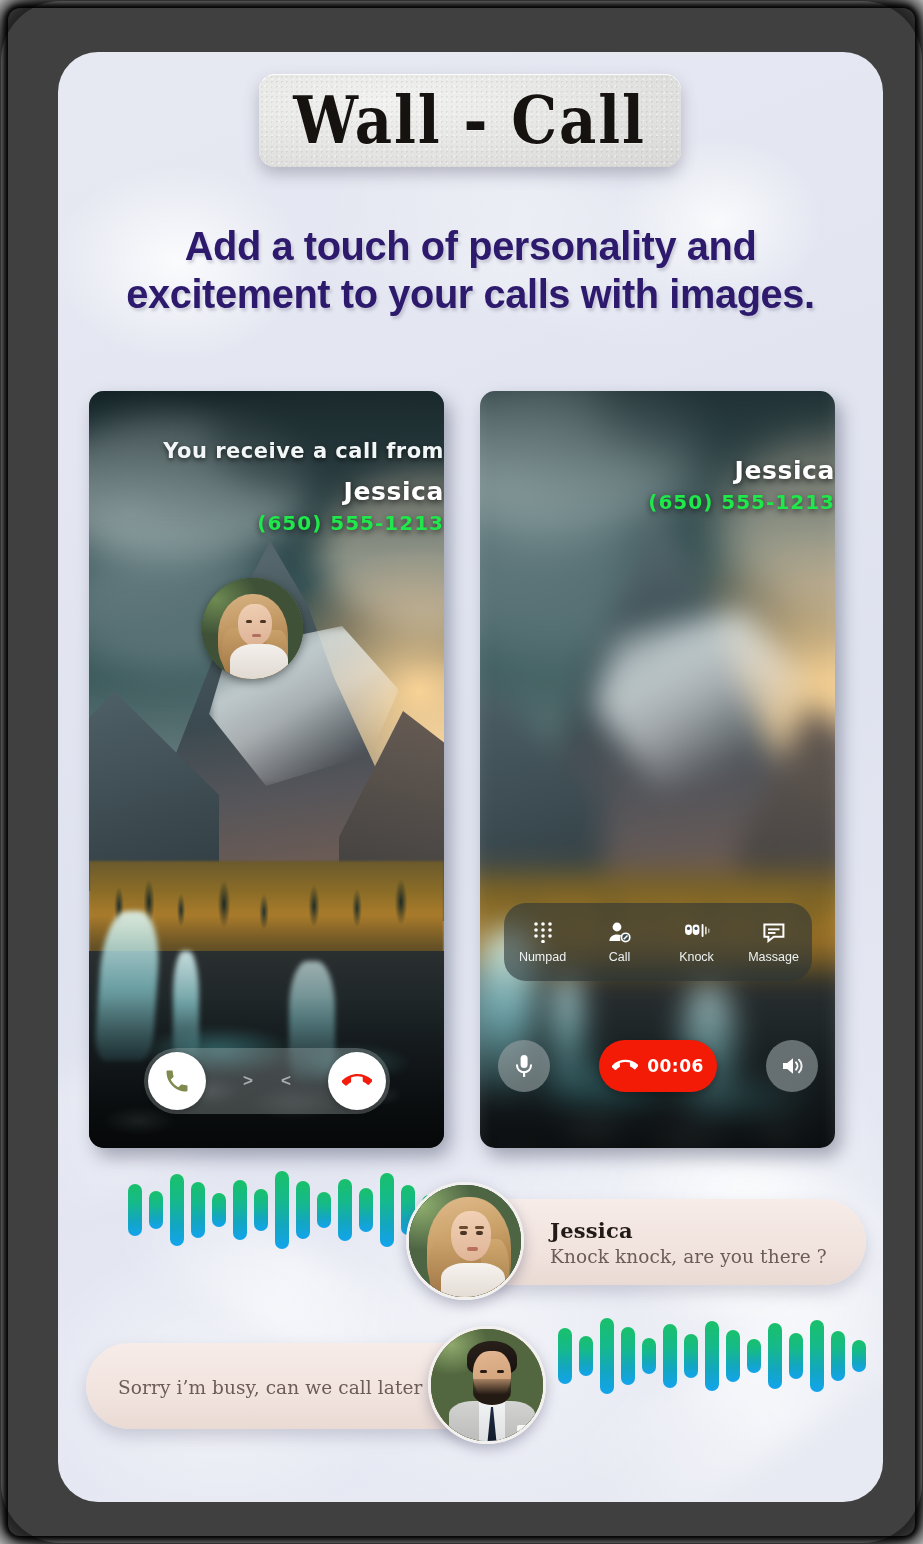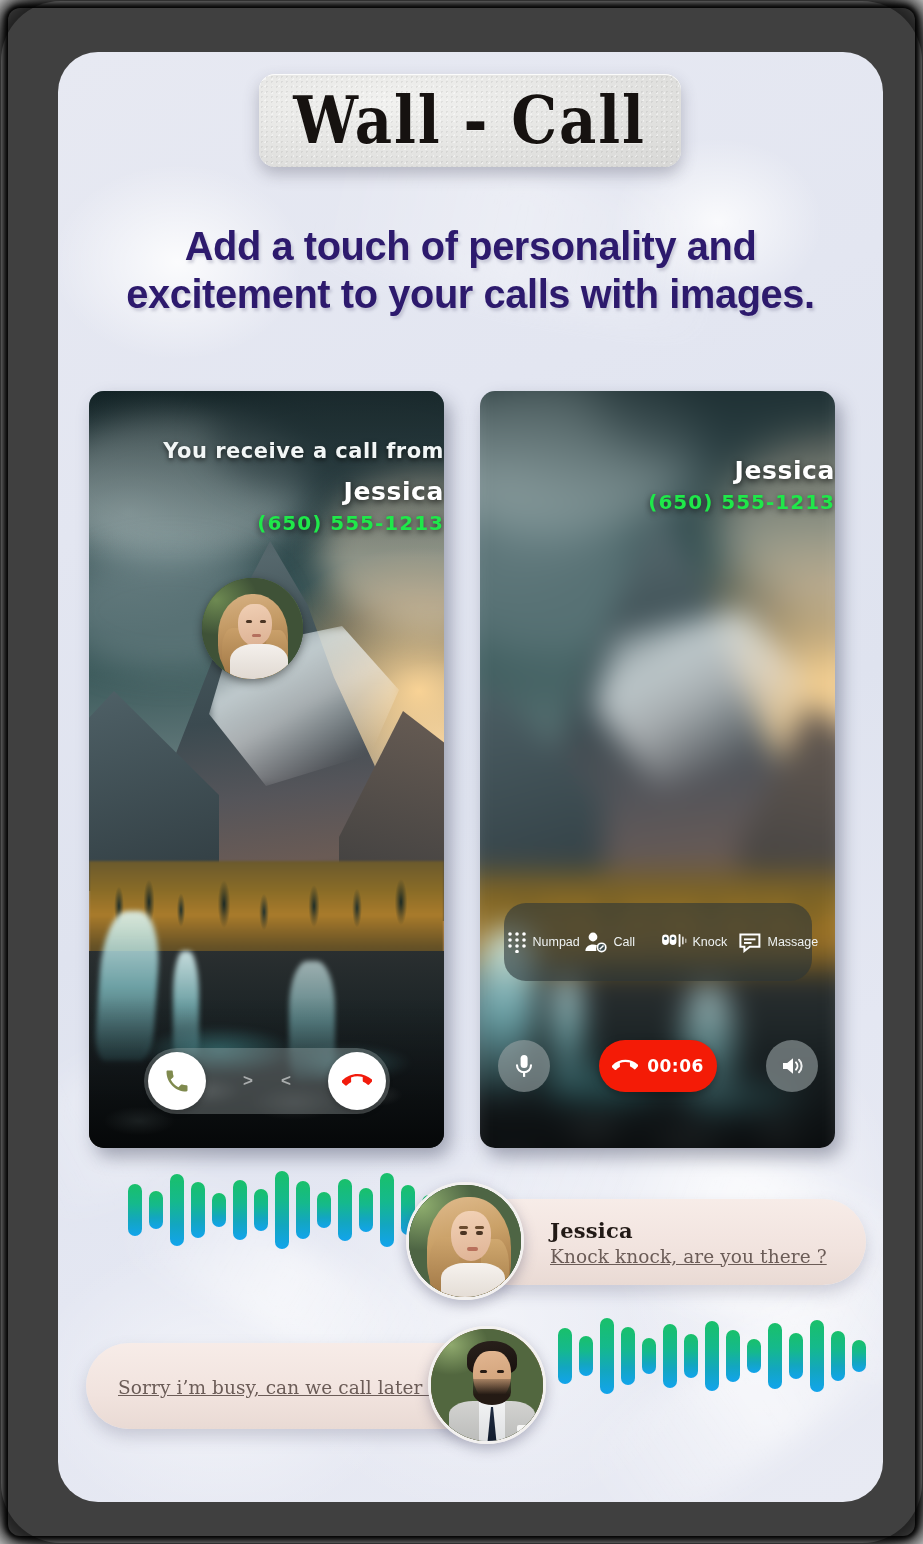--- a/index.html
+++ b/index.html
@@ -300,21 +300,21 @@
   
   #feature-bar{
     position:absolute; left:24px; top:512px;
     width:308px; height:78px;
     border-radius:22px;
     background:rgba(40,52,56,.58);
     backdrop-filter:blur(6px);
     z-index:7;
     display:flex; align-items:center; justify-content:space-around;
   }
-  .feat{ display:flex; flex-direction:row; align-items:center; gap:6px; width:72px;}
+  .feat{ display:flex; flex-direction:column; align-items:center; gap:6px; width:72px;}
   .feat-ic{ height:24px; display:flex; align-items:center; justify-content:center; color:#fff;}
   .feat-lb{ font-size:12.5px; color:#eef2f2; font-family:"Liberation Sans",sans-serif;}
 
   
   #incall-bottom{
     position:absolute; left:18px; bottom:52px; width:320px; height:60px;
     z-index:7;
     display:flex; align-items:center; justify-content:space-between;
   }
   .circ-gray{
@@ -351,21 +351,21 @@
     box-shadow:0 8px 16px rgba(90,90,120,.25);
     display:flex; flex-direction:column; justify-content:center;
   }
   .msg-name{
     font-family:"DejaVu Serif", serif; font-weight:700;
     font-size:21px; color:#221a16; letter-spacing:.2px;
   }
   .msg-text{
     margin-top:3px;
     font-family:"DejaVu Serif", serif;
-    font-size:18.5px; color:#6b5c57; letter-spacing:.1px;text-decoration:underline;
+    font-size:18.5px; color:#6b5c57; letter-spacing:.1px;
   }
   .msg-av{
     position:absolute; width:118px; height:118px; border-radius:50%;
     overflow:hidden; border:3px solid #f3f1f0;
     box-shadow:0 5px 13px rgba(70,70,100,.35);
   }
 
   
   #msg-jessica{ left:348px; top:1130px; width:460px; height:120px; }
   #msg-jessica .msg-bubble{ left:56px; top:17px; width:404px; padding-left:88px;}

